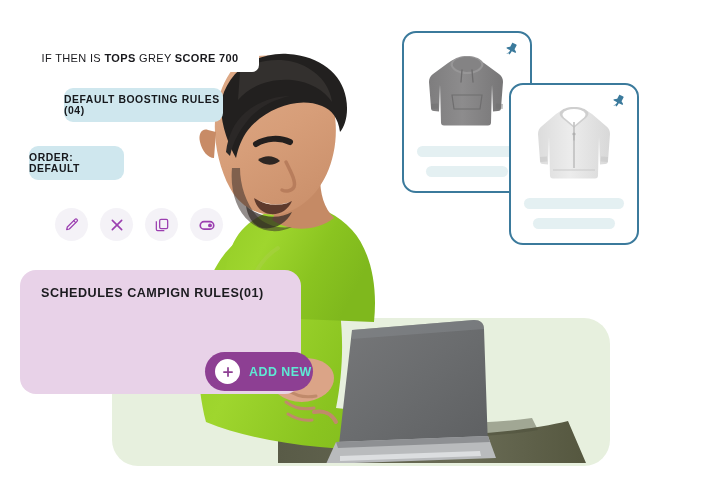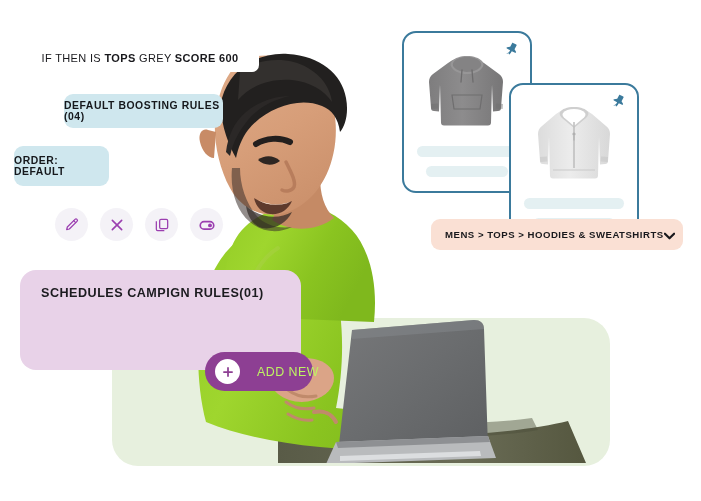--- a/index.html
+++ b/index.html
@@ -47,27 +47,26 @@
     align-items: center;
     justify-content: center;
     z-index: 20;
   }
   .badge-boosting {
     left: 64px;
     top: 88px;
     width: 159px;
     height: 34px;
     font-size: 10.4px;
-    margin-top: 6px;
   }
   .badge-order {
-    left: 14px;
+    left: 29px;
     top: 146px;
     width: 95px;
-    height: 40px;
+    height: 34px;
     font-size: 10.4px;
   }
 
   
   .icon-row {
     position: absolute;
     left: 55px;
     top: 208px;
     display: flex;
     gap: 12px;
@@ -83,21 +82,21 @@
     justify-content: center;
   }
   .icon-btn svg { display: block; }
 
   
   .rules-card {
     position: absolute;
     left: 20px;
     top: 270px;
     width: 281px;
-    height: 100px;
+    height: 124px;
     background: #e8d2e8;
     border-radius: 16px;
     z-index: 24;
     text-decoration: underline;
   }
   .rules-title {
     position: absolute;
     left: 21px;
     top: 16px;
     font-size: 12.6px;
@@ -145,25 +144,25 @@
     height: 25px;
     border-radius: 50%;
     background: #ffffff;
     margin-left: 10px;
     display: flex;
     align-items: center;
     justify-content: center;
     flex: none;
   }
   .add-new .label {
-    color: #bef264;
+    color: #5eead4;
     font-size: 12.4px;
-    font-weight: normal;
+    font-weight: bold;
     letter-spacing: 0.5px;
-    margin-left: 17px;
+    margin-left: 9px;
     white-space: nowrap;
   }
 
   
   .prod-card {
     position: absolute;
     background: #ffffff;
     border: 2.5px solid #3b7a9c;
     border-radius: 14px;
     z-index: 14;
@@ -430,34 +429,26 @@
           <circle cx="16" cy="12.5" r="2.6" fill="#9b3fb0"></circle>
         </svg>
       </span>
     </div>
   </div>
 
   <div class="rules-card">
     <div class="rules-title">SCHEDULES CAMPIGN RULES(01)</div>
   </div>
   <div class="rule-pill">
-    <span class="txt"><span>IF THEN IS </span><b>TOPS</b><span> GREY </span><b>SCORE 600</b></span>
+    <span class="txt"><span>IF THEN IS </span><b>TOPS</b><span> GREY </span><b>SCORE 700</b></span>
   </div>
 
   <div class="add-new">
     <span class="plus-circle">
       <svg width="14" height="14" viewBox="0 0 24 24" fill="none" stroke="#8d3f93" stroke-width="3" stroke-linecap="round">
         <path d="M12 5v14M5 12h14"></path>
       </svg>
     </span>
     <span class="label">ADD NEW</span>
   </div>
 
-  <div class="breadcrumb-bar">
-    <span class="bc-text">MENS &gt; TOPS &gt; HOODIES &amp; SWEATSHIRTS</span>
-    <span class="caret">
-      <svg width="11" height="8" viewBox="0 0 12 8">
-        <path d="M1 1.5l5 5 5-5" fill="none" stroke="#18181c" stroke-width="2.4" stroke-linecap="round" stroke-linejoin="round"></path>
-      </svg>
-    </span>
-  </div>
 
 </div>
 
 </body></html>

